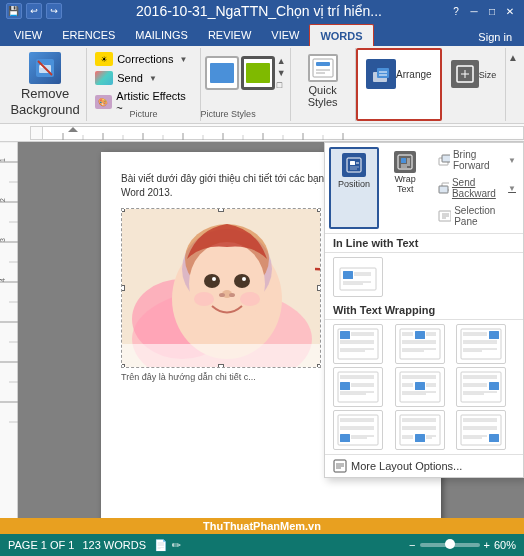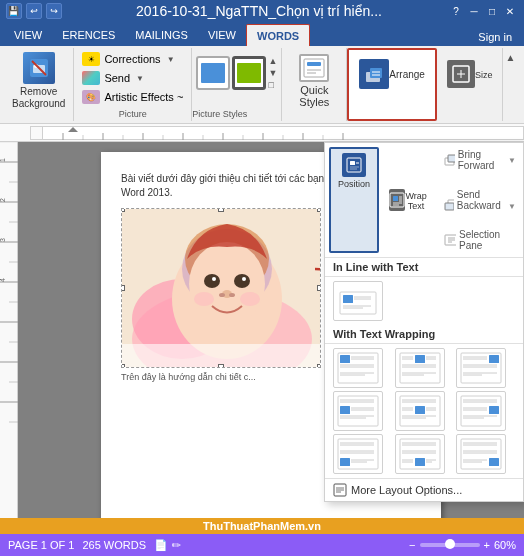--- a/index.html
+++ b/index.html
@@ -94,21 +94,21 @@
       height: 32px;
       background: linear-gradient(135deg, #4a90d9 0%, #2b579a 100%);
       border-radius: 2px;
       display: flex;
       align-items: center;
       justify-content: center;
       color: white;
       font-size: 14px;
       margin-bottom: 2px;
     }
-    .remove-bg-text { font-size: 10px; color: #333; text-align: center; line-height: 1.2; }
+    .remove-bg-text { font-size: 13px; color: #333; text-align: center; line-height: 1.2; }
 
     
     .adjust-group { min-width: 110px; }
     .adjust-items { display: flex; flex-direction: column; gap: 1px; padding-bottom: 12px; }
     .adjust-item {
       display: flex;
       align-items: center;
       gap: 4px;
       padding: 2px 4px;
       cursor: pointer;
@@ -386,21 +386,21 @@
       color: white;
       font-size: 11px;
       font-weight: bold;
       text-align: center;
       padding: 2px 0;
       z-index: 50;
     }
 
     
     .status-bar {
-      background: #8b5cf6;
+      background: #0f766e;
       height: 22px;
       display: flex;
       align-items: center;
       padding: 0 8px;
       color: white;
       font-size: 11px;
       gap: 8px;
       position: absolute;
       bottom: 0;
       left: 0;
@@ -454,20 +454,21 @@
     <div class="title-bar-btn">─</div>
     <div class="title-bar-btn">□</div>
     <div class="title-bar-btn">✕</div>
   </div>
 </div>
 
 <div class="ribbon-tabs">
   <div class="ribbon-tab">VIEW</div>
   <div class="ribbon-tab">ERENCES</div>
   <div class="ribbon-tab">MAILINGS</div>
+  <div class="ribbon-tab">REVIEW</div>
   <div class="ribbon-tab">VIEW</div>
   <div class="ribbon-tab format-active">WORDS</div>
   <div class="ribbon-spacer"></div>
   <div class="sign-in">Sign in</div>
 </div>
 
 <div class="ribbon-bar">
 
   <div class="ribbon-group" style="min-width:70px;">
     <div class="ribbon-group-content">
@@ -712,46 +713,46 @@
               <rect x="1" y="1" width="14" height="14" rx="1" fill="none" stroke="white" stroke-width="1"></rect>
               <rect x="4" y="4" width="5" height="4" rx="0.5" fill="white"></rect>
               <line x1="10" y1="6" x2="13" y2="6" stroke="white" stroke-width="1"></line>
               <line x1="4" y1="10" x2="13" y2="10" stroke="white" stroke-width="0.5"></line>
               <line x1="4" y1="12" x2="11" y2="12" stroke="white" stroke-width="0.5"></line>
             </svg>
         </div>
         <div class="panel-pos-text">Position</div>
       </div>
 
-      <div style="display:flex;flex-direction:row;align-items:center;padding:4px 6px;cursor:pointer;border-radius:2px;min-width:44px;">
+      <div style="display:flex;flex-direction:column;align-items:center;padding:4px 6px;cursor:pointer;border-radius:2px;min-width:44px;">
         <div style="width:22px;height:22px;background:#666;border-radius:2px;display:flex;align-items:center;justify-content:center;">
           <svg width="16" height="16">
               <rect x="1" y="1" width="14" height="14" rx="1" fill="none" stroke="white" stroke-width="1"></rect>
               <rect x="4" y="4" width="5" height="5" rx="0.5" fill="#4a90d9"></rect>
               <line x1="10" y1="5" x2="13" y2="5" stroke="white" stroke-width="0.8"></line>
               <line x1="10" y1="7" x2="13" y2="7" stroke="white" stroke-width="0.8"></line>
               <line x1="10" y1="9" x2="13" y2="9" stroke="white" stroke-width="0.8"></line>
               <line x1="4" y1="11" x2="13" y2="11" stroke="white" stroke-width="0.8"></line>
               <line x1="4" y1="13" x2="10" y2="13" stroke="white" stroke-width="0.8"></line>
             </svg>
         </div>
         <div style="font-size:9px;color:#333;text-align:center;margin-top:1px;">Wrap
 Text</div>
       </div>
 
-      <div style="display:flex;flex-direction:column;gap:14px;margin-left:4px;">
+      <div style="display:flex;flex-direction:column;gap:2px;margin-left:4px;">
         <div style="display:flex;align-items:center;gap:3px;padding:2px 3px;cursor:pointer;font-size:10px;color:#555;">
           <svg width="14" height="12">
               <rect x="1" y="4" width="9" height="7" rx="0.5" fill="white" stroke="#999" stroke-width="0.8"></rect>
               <rect x="4" y="1" width="9" height="7" rx="0.5" fill="#dce6f1" stroke="#666" stroke-width="0.8"></rect>
             </svg>
           <span>Bring Forward</span>
           <span style="font-size:8px;color:#888;">▼</span>
         </div>
-        <div style="display:flex;align-items:flex-end;gap:3px;padding:2px 3px;cursor:pointer;font-size:10px;color:#555;">
+        <div style="display:flex;align-items:center;gap:3px;padding:2px 3px;cursor:pointer;font-size:10px;color:#555;text-decoration:underline;">
           <svg width="14" height="12">
               <rect x="4" y="1" width="9" height="7" rx="0.5" fill="white" stroke="#999" stroke-width="0.8"></rect>
               <rect x="1" y="4" width="9" height="7" rx="0.5" fill="#dce6f1" stroke="#666" stroke-width="0.8"></rect>
             </svg>
           <span>Send Backward</span>
           <span style="font-size:8px;color:#888;">▼</span>
         </div>
         <div style="display:flex;align-items:center;gap:3px;padding:2px 3px;cursor:pointer;font-size:10px;color:#555;">
           <svg width="14" height="12">
               <rect x="1" y="1" width="12" height="10" rx="0.5" fill="none" stroke="#999" stroke-width="0.8"></rect>
@@ -910,21 +911,21 @@
     </div>
   </div>
 
   <div class="watermark">
     <span>ThuThuatPhanMem.vn</span>
   </div>
 </div>
 
 <div class="status-bar">
   <span>PAGE 1 OF 1</span>
-  <span>265 WORDS</span>
+  <span>123 WORDS</span>
   <div style="display:flex;gap:4px;align-items:center;">
     <span>📄</span>
     <span>✏</span>
   </div>
   <div class="status-spacer"></div>
   <div class="zoom-bar">
     <span style="font-size:11px;cursor:pointer;">−</span>
     <div class="zoom-slider">
       <div class="zoom-slider-thumb"></div>
     </div>

